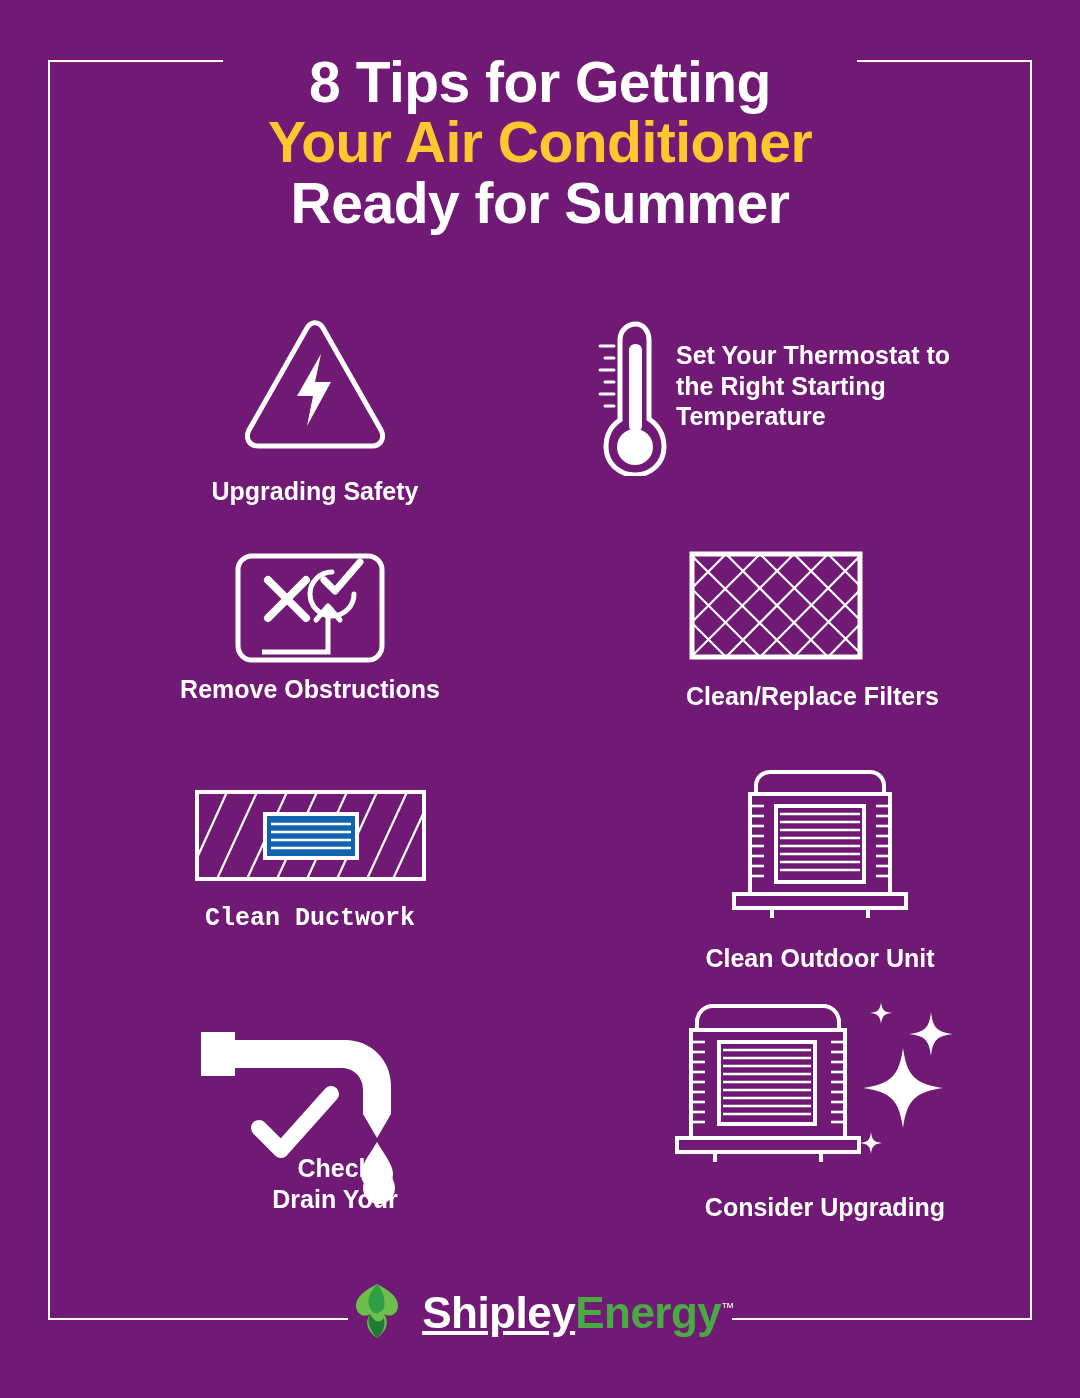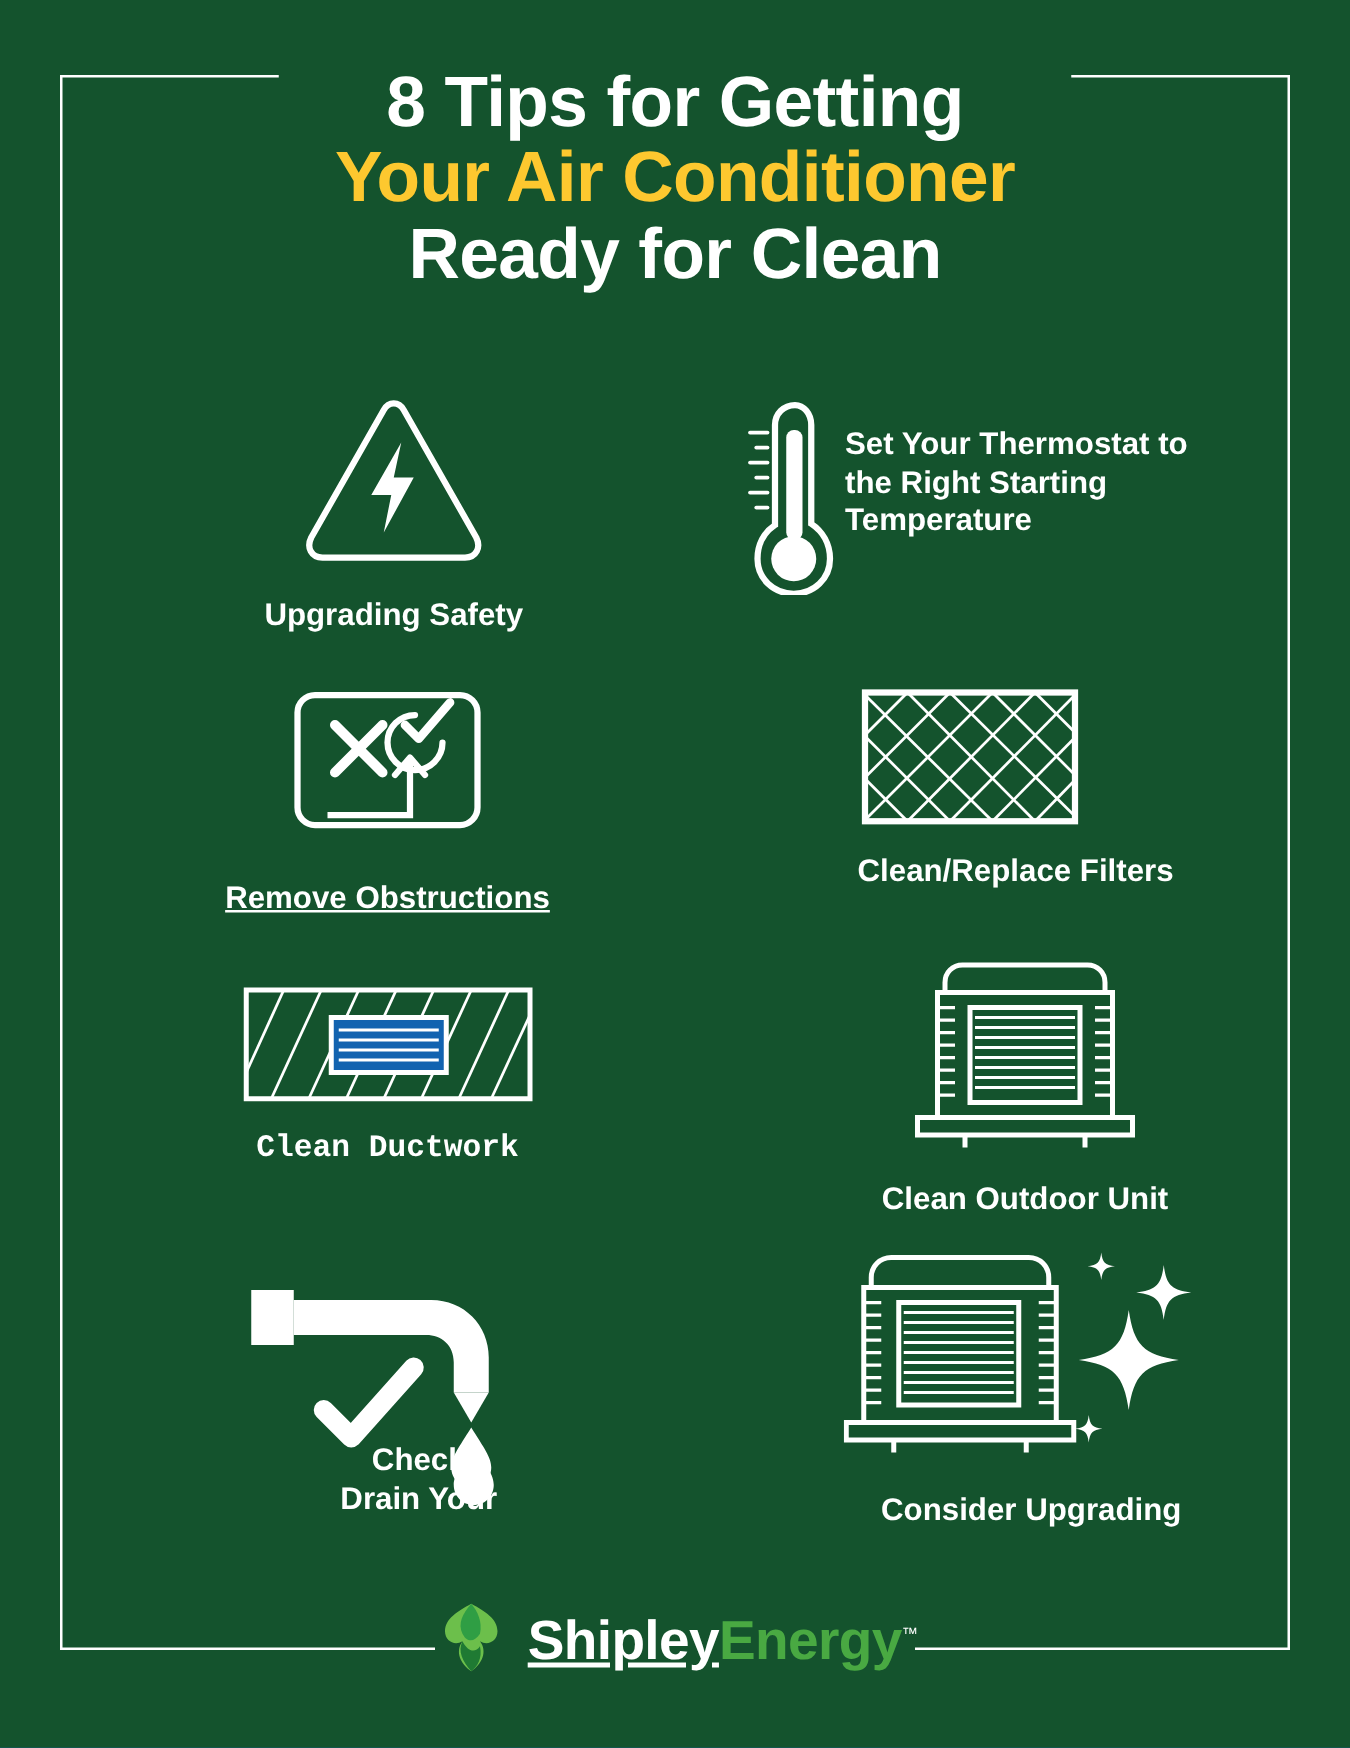--- a/index.html
+++ b/index.html
@@ -10,21 +10,21 @@
     width: 1080px;
     height: 1398px;
     background: #1263b0;
     font-family: "Liberation Sans", sans-serif;
     overflow: hidden;
   }
   .poster {
     position: relative;
     width: 1080px;
     height: 1398px;
-    background: #14532d;
+    background: #701a75;
     box-sizing: border-box;
   }
   
   .frame-left, .frame-right {
     position: absolute;
     width: 2px;
     background: #ffffff;
   }
   .frame-left  { left: 48px;  top: 60px; bottom: 78px; }
   .frame-right { right: 48px; top: 60px; bottom: 78px; }
@@ -78,21 +78,21 @@
   }
 
   
   #tip-1 { left: 90px;  top: 12px;  width: 330px; text-align: center; }
   #tip-1 .label { margin-top: 10px; }
 
   #tip-2 { left: 536px; top: 16px;  width: 420px; display: flex; align-items: flex-start; gap: 0; }
   #tip-2 .label { text-align: left; margin-top: 24px; max-width: 290px; }
 
   #tip-3 { left: 50px;  top: 248px; width: 400px; text-align: center; }
-  #tip-3 .label { margin-top: 30px; text-decoration: underline; }
+  #tip-3 .label { margin-top: 2px; }
 
   #tip-4 { left: 626px; top: 248px; width: 340px; }
   #tip-4 .label { margin-top: 14px; }
 
   #tip-5 { left: 70px;  top: 488px; width: 360px; text-align: center; font-family: Liberation Mono, monospace; }
   #tip-5 .label { margin-top: 16px; }
 
   #tip-6 { left: 600px; top: 462px; width: 320px; text-align: center; }
   #tip-6 .label { margin-top: 12px; }
 
@@ -136,21 +136,21 @@
   <div class="frame-left"></div>
   <div class="frame-right"></div>
   <div class="frame-top-left"></div>
   <div class="frame-top-right"></div>
   <div class="frame-bottom-left"></div>
   <div class="frame-bottom-right"></div>
 
   <div class="headline">
     <span class="line">8 Tips for Getting</span>
     <span class="line accent">Your Air Conditioner</span>
-    <span class="line">Ready for Clean</span>
+    <span class="line">Ready for Summer</span>
   </div>
 
   <div class="grid">
 
     <div class="tip" id="tip-1">
       <span class="icon-wrap">
         <svg width="160" height="150" viewBox="0 0 160 150" fill="none">
           <path d="M72 16 C76 9 84 9 88 16 L146 118 C150 126 146 134 137 134 L23 134 C14 134 10 126 14 118 Z" stroke="#ffffff" stroke-width="5" fill="none" stroke-linejoin="round"></path>
           <path d="M86 42 L62 84 L78 84 L72 114 L96 70 L80 70 Z" fill="#ffffff"></path>
         </svg>

